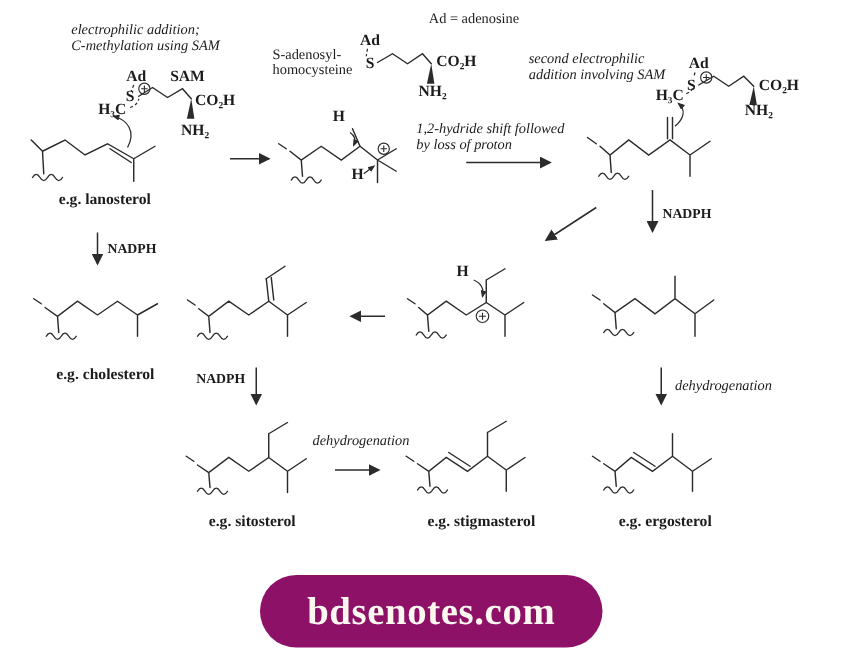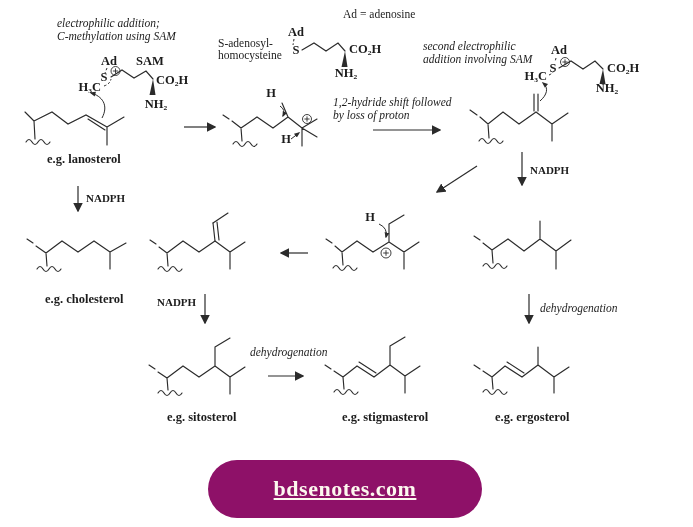--- a/index.html
+++ b/index.html
@@ -12,21 +12,21 @@
   .mol{font-size:12.5px;font-weight:600;}
   .rxn{font-weight:bold;font-size:11px;}
   .bond{stroke:#2b2b2b;stroke-width:1.15;fill:none;stroke-linecap:round;}
   .dash{stroke:#2b2b2b;stroke-width:1;fill:none;stroke-dasharray:2.4,2;}
   .wedge{fill:#2b2b2b;stroke:none;}
   .charge{stroke:#2b2b2b;stroke-width:0.9;fill:none;}
   .rxnarrow{stroke:#2b2b2b;stroke-width:1.2;fill:none;}
   .curly{stroke:#2b2b2b;stroke-width:1;fill:none;}
   .badge{position:absolute;left:208px;top:460px;width:274px;height:58px;border-radius:29px;
          display:flex;align-items:center;justify-content:center;
-         font-weight:bold;font-size:22px;letter-spacing:0.5px;cursor:pointer;text-decoration:underline;}
+         font-weight:bold;font-size:31px;letter-spacing:0.5px;cursor:pointer;}
 </style>
 </head>
 <body style="background: rgb(255, 255, 255);">
 
 <div class="stage">
 <svg width="693" height="455" viewBox="0 0 693 455" xmlns="http://www.w3.org/2000/svg">
   <defs>
     <marker id="arrM" viewBox="0 0 10 10" refX="8.5" refY="5" markerWidth="8" markerHeight="8" orient="auto-start-reverse">
       <path d="M0,0 L10,5 L0,10 z" fill="#2b2b2b"></path>
     </marker>

